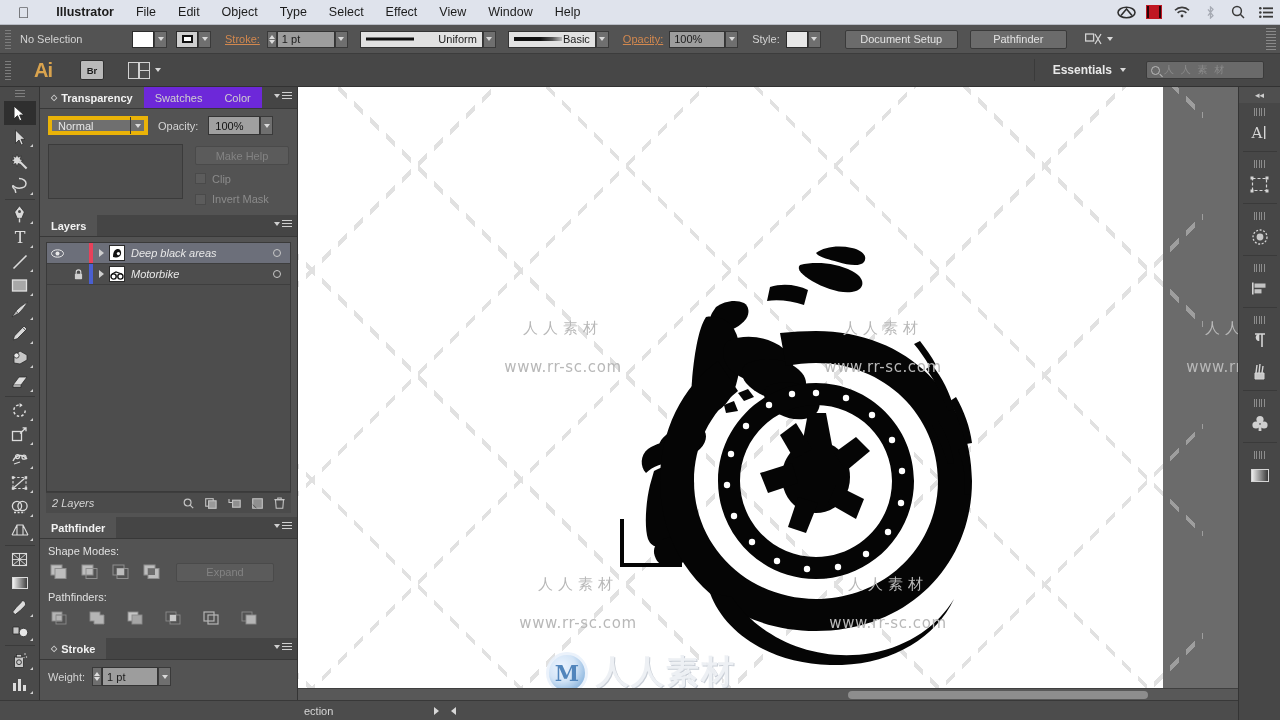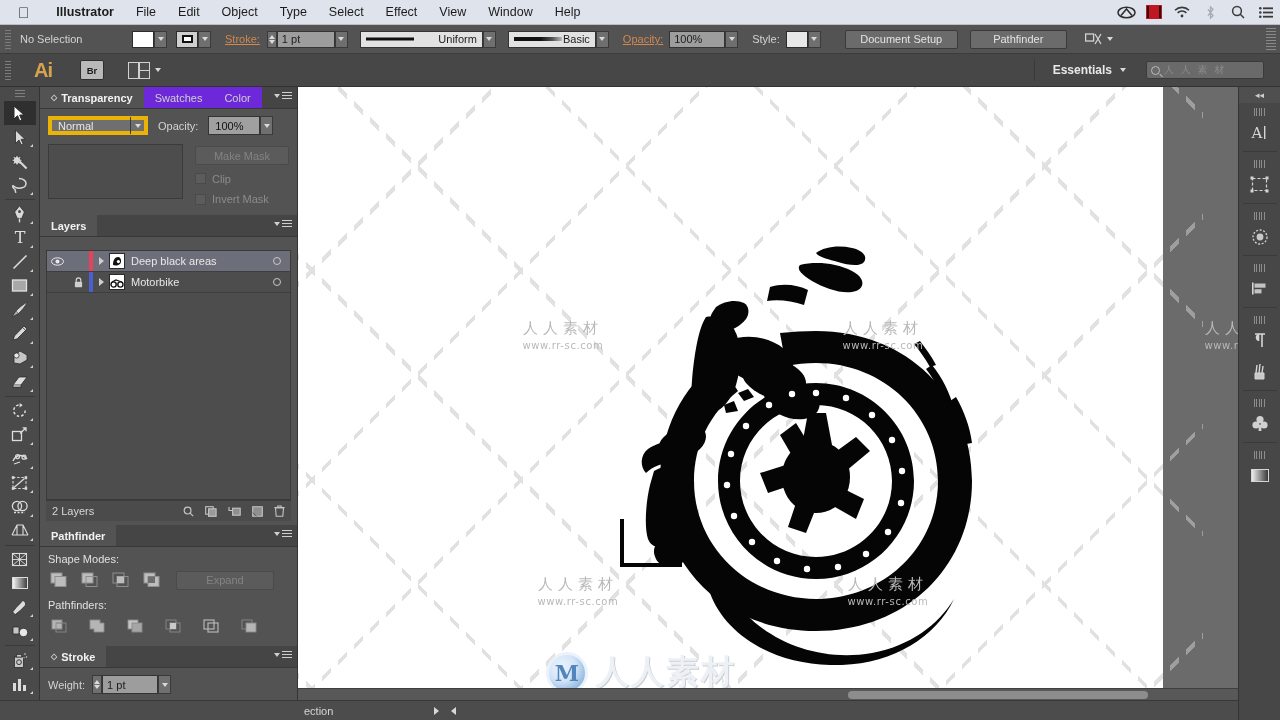--- a/index.html
+++ b/index.html
@@ -234,21 +234,21 @@
     opacity: .55;
     -webkit-mask-image: repeating-linear-gradient(90deg, #000 0 9px, transparent 9px 16px);
     mask-image: repeating-linear-gradient(90deg, #000 0 9px, transparent 9px 16px);
     pointer-events: none;
   }
   .wm-text {
     position: absolute; text-align: center; color: #b8b8b8; pointer-events: none;
     font-family: "DejaVu Sans", sans-serif;
   }
   .wm-text .cn { font-size: 15px; letter-spacing: 5px; display: block; }
-  .wm-text .url { font-size: 10px; letter-spacing: .6px; display: block; margin-top: 2px; }
+  .wm-text .url { font-size: 15px; letter-spacing: .6px; display: block; margin-top: 20px; }
   .wm-logo {
     position: absolute; left: 540px; top: 660px; display: flex; align-items: center; gap: 8px;
     pointer-events: none; opacity: .9;
   }
   .wm-logo .ring {
     width: 42px; height: 42px; border-radius: 50%;
     background: radial-gradient(circle at 35% 33%, #eaf3ff 0%, #cfe2f6 42%, #8fb8e0 72%, #5f93c9 100%);
     border: 3px solid #e9f1fb; display: flex; align-items: center; justify-content: center;
     color: #3f78b5; font-size: 22px; font-weight: bold; font-family: "DejaVu Serif", serif;
   }
@@ -682,41 +682,41 @@
         <div style="display:flex;align-items:center;">
           <div class="op-field">100%</div>
           <div class="tri-btn" style="height:19px;">
               <div class="tri"></div>
             </div>
         </div>
       </div>
       <div style="display:flex;gap:12px;margin-top:9px;">
         <div class="thumb-box"></div>
         <div style="flex:1;display:flex;flex-direction:column;gap:8px;padding-top:2px;">
-          <div class="ghost-btn">Make Mask</div>
+          <div class="ghost-btn">Make Help</div>
           <div style="display:flex;gap:6px;">
             <span class="chk"></span>
             <span class="dim-lbl">Clip</span>
           </div>
           <div style="display:flex;align-items:center;gap:6px;">
             <span class="chk"></span>
             <span class="dim-lbl">Invert Mask</span>
           </div>
         </div>
       </div>
     </div>
 
     <div class="panel-tabrow" style="margin-top:3px;">
       <div class="ptab active">Layers</div>
       <div class="pmenu">
           <i class="tri-s"></i>
           <i class="bars"></i>
         </div>
     </div>
-    <div style="padding:13px 6px 0;">
+    <div style="padding:5px 6px 0;font-style:italic;">
       <div class="layer-list" style="height:250px;">
 
         <div class="layer-row sel">
           <span class="lr-eye">
             <svg width="13" height="9" viewBox="0 0 13 9">
                 <ellipse cx="6.5" cy="4.5" rx="6" ry="3.7" fill="none" stroke="#e8e8e8" stroke-width="1"></ellipse>
                 <circle cx="6.5" cy="4.5" r="2" fill="#e8e8e8"></circle>
               </svg>
           </span>
           <span class="lr-lock"></span>

